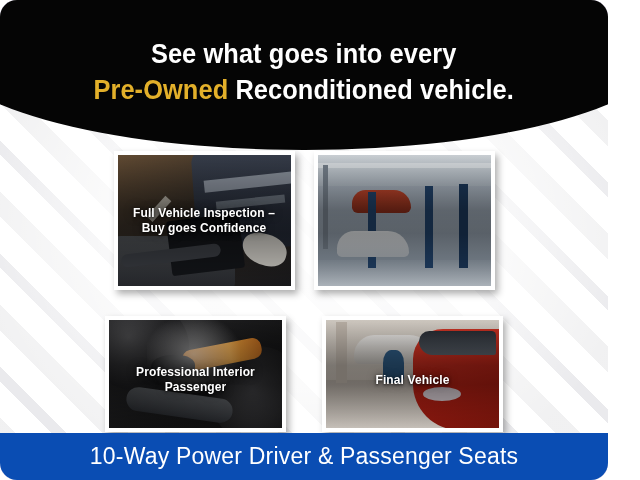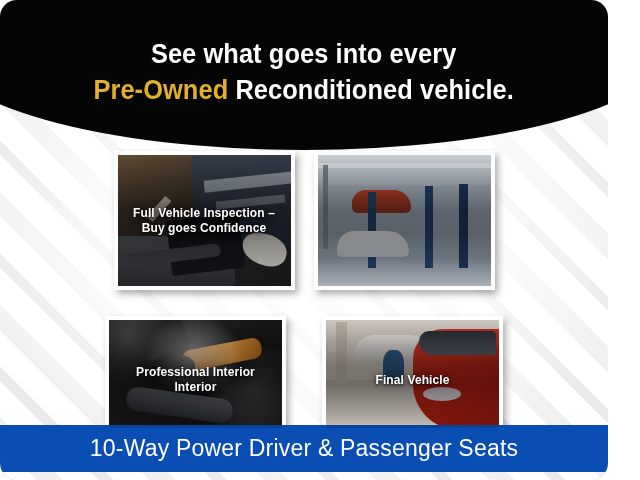--- a/index.html
+++ b/index.html
@@ -204,21 +204,21 @@
   .p5 .redcar { right: -16%; top: 8%; width: 66%; height: 94%; background: linear-gradient(165deg,#e23b2a 0%,#b01f13 55%,#7c150c 100%); border-radius: 30px 10px 18px 46px; }
   .p5 .windshield { right: 2%; top: 10%; width: 44%; height: 22%; background: linear-gradient(180deg,#2b2f36 0%,#596069 100%); border-radius: 18px 8px 4px 24px; }
   .p5 .lamp { right: 22%; top: 62%; width: 22%; height: 13%; background: #d8e5ee; border-radius: 50%; opacity: .85; }
   .p5 .person { left: 33%; top: 28%; width: 12%; height: 30%; background: #2f5d86; border-radius: 40% 40% 6px 6px; }
 
   
   .banner {
     position: absolute;
     left: 0;
     right: 0;
-    bottom: 8px;
+    bottom: 0;
     height: 47px;
     background: #0a4db3;
     display: flex;
     align-items: center;
     justify-content: center;
   }
   .banner-text {
     color: #ffffff;
     font-size: 23px;
     font-weight: 400;
@@ -290,21 +290,21 @@
         <div class="ph wheel"></div>
         <div class="ph wheel2"></div>
         <div class="ph hose"></div>
         <div class="ph nozzle"></div>
         <div class="ph hand"></div>
         <div class="ph steam"></div>
       </div>
       <div class="scrim"></div>
       <div class="card-caption">
         <span>Professional Interior</span><br>
-        <span>Interior</span>
+        <span>Passenger</span>
       </div>
     </div>
 
     <div class="card">
       <div class="card-photo p5">
         <div class="ph wall"></div>
         <div class="ph floor"></div>
         <div class="ph col1"></div>
         <div class="ph whitecar"></div>
         <div class="ph person"></div>

